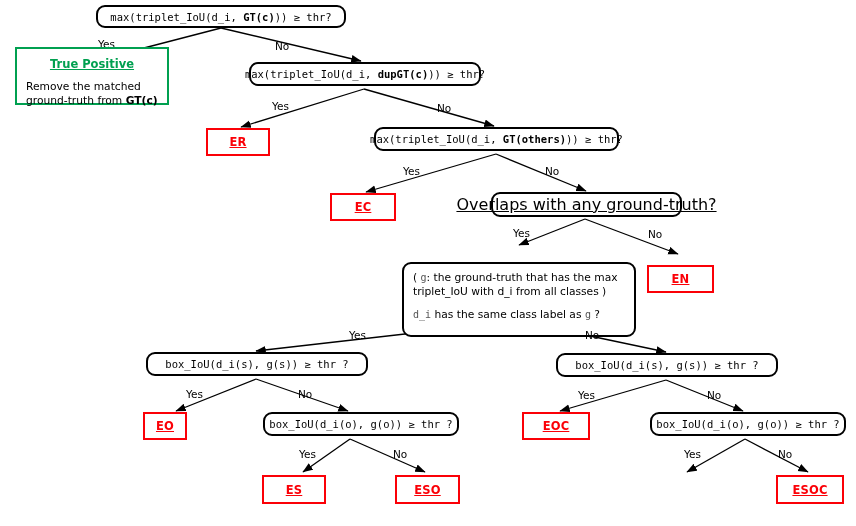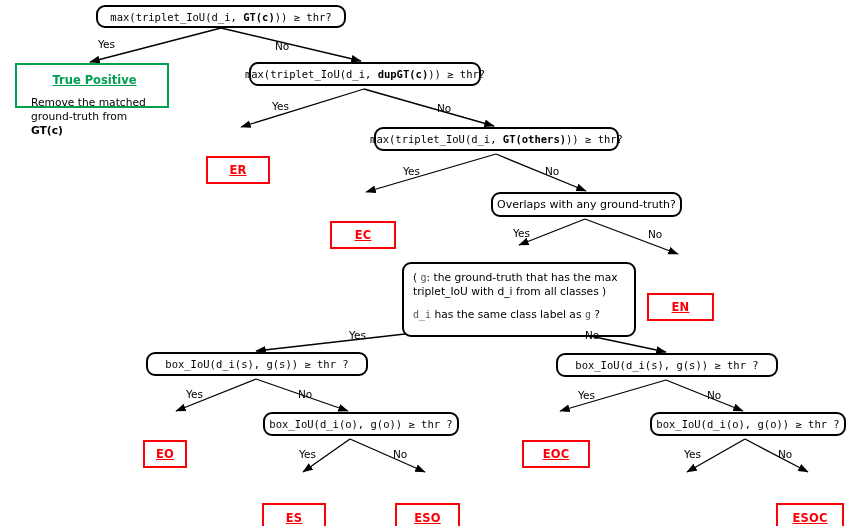--- a/index.html
+++ b/index.html
@@ -39,21 +39,22 @@
     background: #ffffff;
     font-family: "DejaVu Sans Mono", monospace;
     font-size: 10.5px;
     color: #000000;
     letter-spacing: 0px;
     white-space: nowrap;
     padding: 0 10px;
   }
   .decision.sans {
     font-family: "DejaVu Sans", sans-serif;
-    font-size: 11px;
+    font-size: 16px;
+    text-decoration: underline;
   }
   
   .decision.multiline {
     display: block;
     text-align: left;
     padding: 7px 9px 6px 9px;
     white-space: normal;
     font-family: "DejaVu Sans", sans-serif;
     font-size: 10.7px;
     line-height: 1.28;
@@ -69,21 +70,20 @@
   
   .terminal {
     border: 2px solid #fb0007;
     background: #ffffff;
     color: #fb0007;
     font-family: "DejaVu Sans", sans-serif;
     font-weight: bold;
     font-size: 11.5px;
     text-decoration: underline;
     letter-spacing: 0.2px;
-    margin-top: 28px;
   }
   
   .tp {
     border: 2px solid #00a050;
     background: #ffffff;
     display: block;
     text-align: left;
     padding: 8px 9px;
   }
   .tp-title {
@@ -164,21 +164,21 @@
     </g>
   </svg>
 
   <div class="node decision" style="left:96px; top:5px; width:250px; height:23px;">
     <span><span>max(triplet_IoU(d_i, </span><span class="bold">GT(c)</span><span>)) ≥ thr?</span></span>
   </div>
 
   <div class="edge-label" style="left:98px; top:38px;">Yes</div>
   <div class="edge-label" style="left:275px; top:40px;">No</div>
 
-  <div class="node tp" style="left:15px; top:63px; width:154px; height:45px;padding-left:14px;">
+  <div class="node tp" style="left:15px; top:47px; width:154px; height:58px;">
     <span class="tp-title">True Positive</span>
     <span class="tp-body"><span>Remove the matched ground-truth from </span><b>GT(c)</b></span>
   </div>
 
   <div class="node decision" style="left:249px; top:62px; width:232px; height:24px;">
     <span><span>max(triplet_IoU(d_i, </span><span class="bold">dupGT(c)</span><span>)) ≥ thr?</span></span>
   </div>
 
   <div class="edge-label" style="left:272px; top:100px;">Yes</div>
   <div class="edge-label" style="left:437px; top:102px;">No</div>

